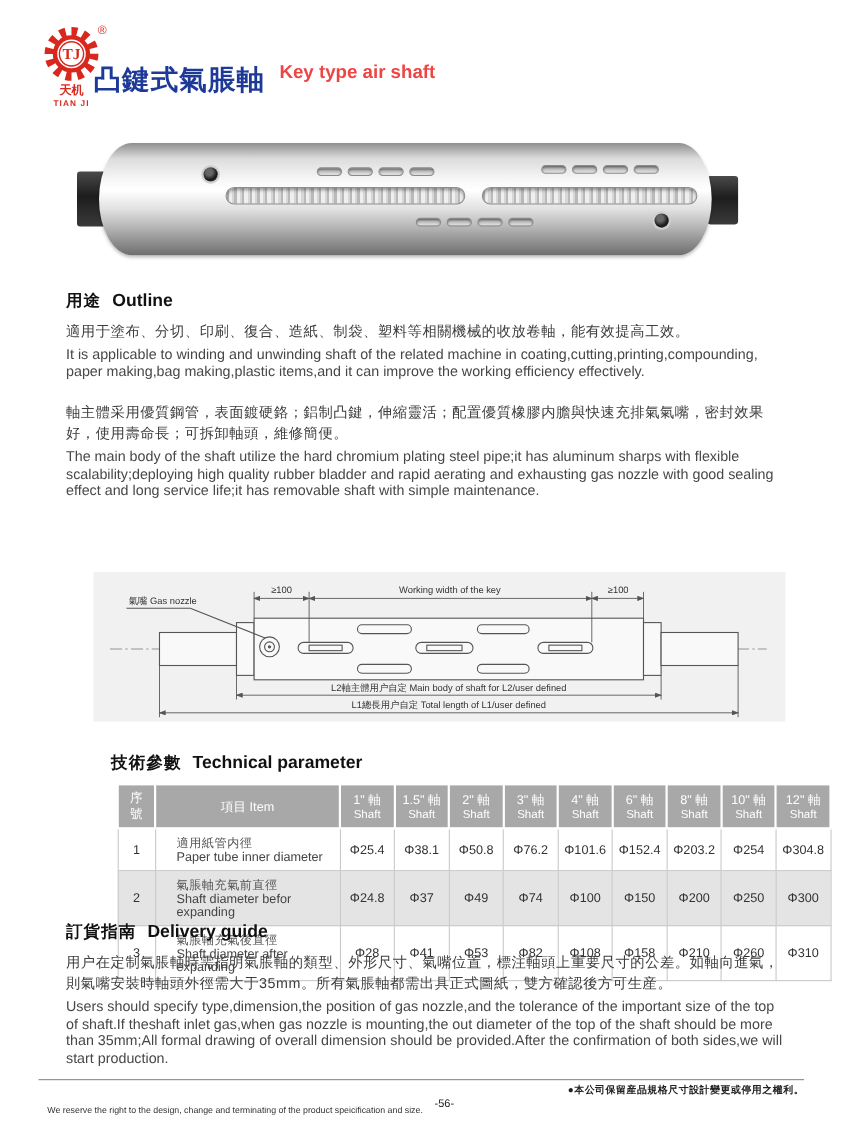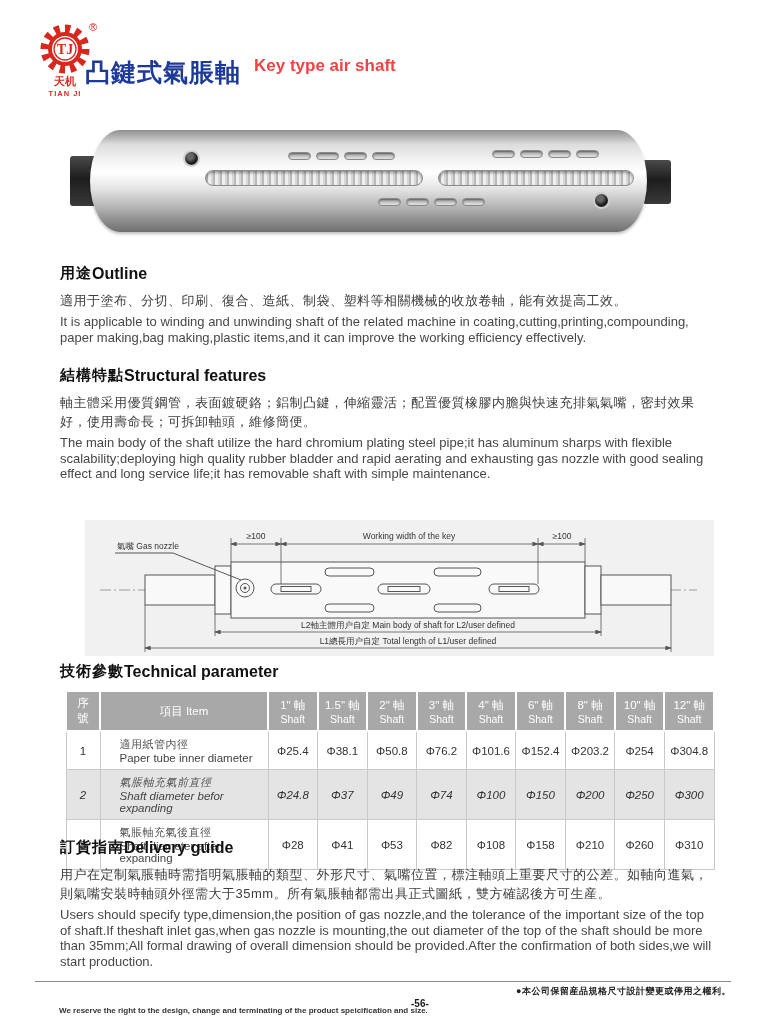--- a/index.html
+++ b/index.html
@@ -28,21 +28,21 @@
   .serr.s1 { left:205px; top:58px; width:218px; }
   .serr.s2 { left:438px; top:58px; width:196px; }
   .slot-row { position:absolute; display:flex; gap:5px; }
   .slot { width:23px; height:8px; border-radius:4px; border:1px solid #8a8a8a;
     background:linear-gradient(180deg,#9a9a9a,#e8e8e8); box-shadow:inset 0 1px 2px rgba(0,0,0,0.4); }
   .hole { position:absolute; width:13px; height:13px; border-radius:50%;
     background:radial-gradient(circle at 40% 35%,#666 0 25%,#181818 60%,#4d4d4d); box-shadow:0 0 0 2px #cfcfcf; }
 
   
   .section { position:absolute; left:60px; width:656px; }
-  .sec-heading { display:flex; align-items:center; margin-bottom:9px; }
+  .sec-heading { display:flex; align-items:center; gap:10px; margin-bottom:9px; }
   .sec-heading .cn { font-size:15px; font-weight:bold; color:#111; letter-spacing:1px; }
   .sec-heading .en { font-size:16px; font-weight:bold; color:#111; }
   .body-cn { font-size:13px; color:#3d3d3d; letter-spacing:0.5px; line-height:1.45; margin-bottom:3px; }
   .body-en { font-size:13px; color:#474747; line-height:1.22; }
 
   
   .drawing-box { position:absolute; left:85px; top:28px; width:629px; height:136px; background:#f1f1f1; }
   .drawing-box svg { display:block; }
   .dwg-label { font-size:8.5px; fill:#333; font-family:"Liberation Sans",sans-serif; }
   .dwg-line { stroke:#555; stroke-width:1; fill:none; }
@@ -50,28 +50,28 @@
 
   
   table.params { border-collapse:collapse; width:650px; margin-left:5px; table-layout:fixed; }
   table.params th { background:#a8a8a8; color:#fff; font-weight:normal; border:2px solid #fff; padding:4px 1px; }
   table.params th .h1 { font-size:11.5px; }
   table.params th .h2 { font-size:10.5px; }
   table.params td { border:1px solid #c9c9c9; padding:5px 3px; font-size:11.5px; color:#333; text-align:center; }
   table.params td.item { text-align:left; padding-left:19px; }
   table.params td.item .cn { font-size:11px; color:#555; letter-spacing:0.5px; }
   table.params td.item .en { font-size:11.5px; color:#444; }
-  table.params tr.shaded td { background:#e4e4e4;font-style:italic; }
+  table.params tr.shaded td { background:#e4e4e4; }
   table.params col.c-seq { width:34px; }
   table.params col.c-item { width:168px; }
 
   
   .footer { position:absolute; left:35px; top:981px; width:696px; border-top:1px solid #8a8a8a; padding-top:3px; }
   .footer .cn { font-size:9px; font-weight:bold; color:#222; letter-spacing:0.5px;text-align:right; }
-  .footer .row2 { position:relative; margin-left:24px; margin-top:1px;font-weight:bold; }
+  .footer .row2 { position:relative; margin-left:8px; margin-top:1px; }
   .footer .en { font-size:8px; color:#333; }
   .footer .pageno { position:absolute; left:352px; top:-1px; font-size:10px; color:#222; }
 </style>
 </head>
 <body>
 
 <div class="page">
 
   <div class="header">
     <svg class="logo" viewBox="0 0 76 86" width="76" height="86">
@@ -121,24 +121,20 @@
   <div class="section" style="top:264px;">
     <div class="sec-heading">
       <span class="cn">用途</span>
       <span class="en">Outline</span>
     </div>
     <div class="body-cn">適用于塗布、分切、印刷、復合、造紙、制袋、塑料等相關機械的收放卷軸，能有效提高工效。</div>
     <div class="body-en">It is applicable to winding and unwinding shaft of the related machine in coating,cutting,printing,compounding, paper making,bag making,plastic items,and it can improve the working efficiency effectively.</div>
   </div>
 
   <div class="section" style="top:366px;">
-    <div class="sec-heading">
-      <span class="cn">結構特點</span>
-      <span class="en">Structural features</span>
-    </div>
     <div class="body-cn">軸主體采用優質鋼管，表面鍍硬鉻；鋁制凸鍵，伸縮靈活；配置優質橡膠内膽與快速充排氣氣嘴，密封效果好，使用壽命長；可拆卸軸頭，維修簡便。</div>
     <div class="body-en">The main body of the shaft utilize the hard chromium plating steel pipe;it has aluminum sharps with flexible scalability;deploying high quality rubber bladder and rapid aerating and exhausting gas nozzle with good sealing effect and long service life;it has removable shaft with simple maintenance.</div>
   </div>
 
   <div class="section" style="top:492px; height:172px;">
     <div class="drawing-box" style="left:25px;">
       <svg viewBox="0 0 629 136" width="629" height="136">
         <defs>
           <marker id="arrE" markerWidth="8" markerHeight="6" refX="7" refY="3" orient="auto">
               <path d="M0,0 L8,3 L0,6 Z" fill="#555"></path>
@@ -202,21 +198,21 @@
         <g stroke="#555" stroke-width="0.8">
           <line x1="60" y1="85" x2="60" y2="132"></line>
             <line x1="586" y1="85" x2="586" y2="132"></line>
           <line x1="60" y1="128" x2="586" y2="128" marker-start="url(#arrS)" marker-end="url(#arrE)"></line>
         </g>
         <text class="dwg-label" x="323" y="124" text-anchor="middle">L1總長用户自定  Total length of L1/user defined</text>
       </svg>
     </div>
   </div>
 
-  <div class="section" style="top:662px;">
+  <div class="section" style="top:684px;margin-left:41px;">
     <div class="sec-heading">
       <span class="cn">技術參數</span>
       <span class="en">Technical parameter</span>
     </div>
     <table class="params">
       <colgroup>
           <col class="c-seq">
           <col class="c-item">
           <col>
           <col>

